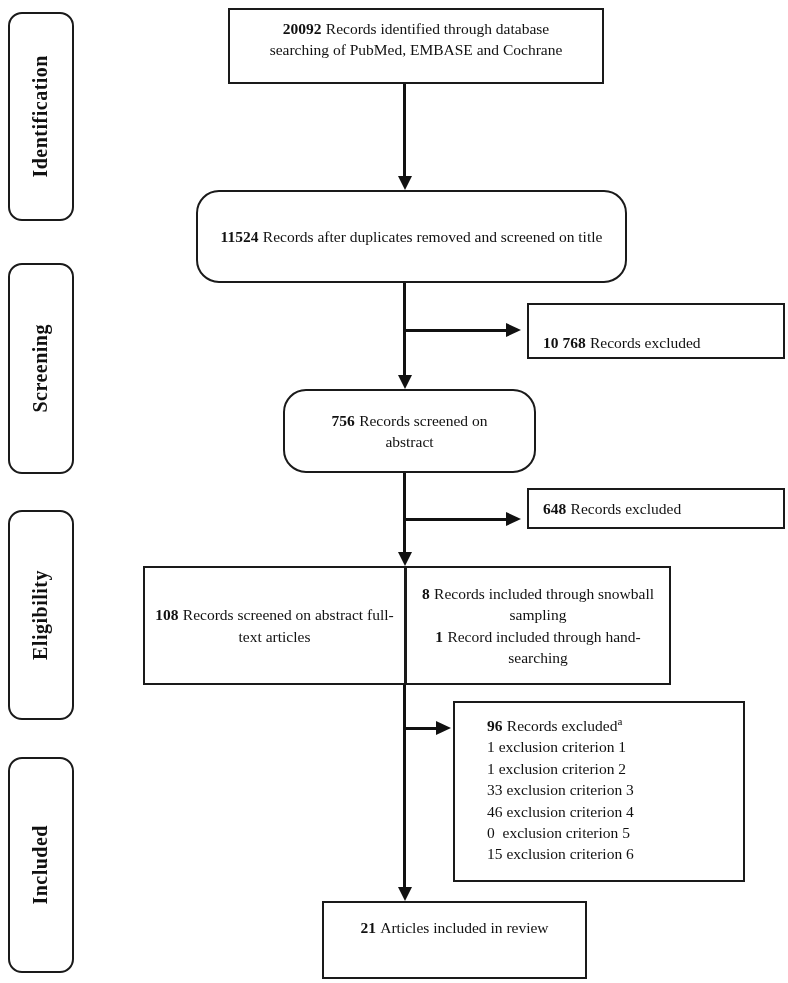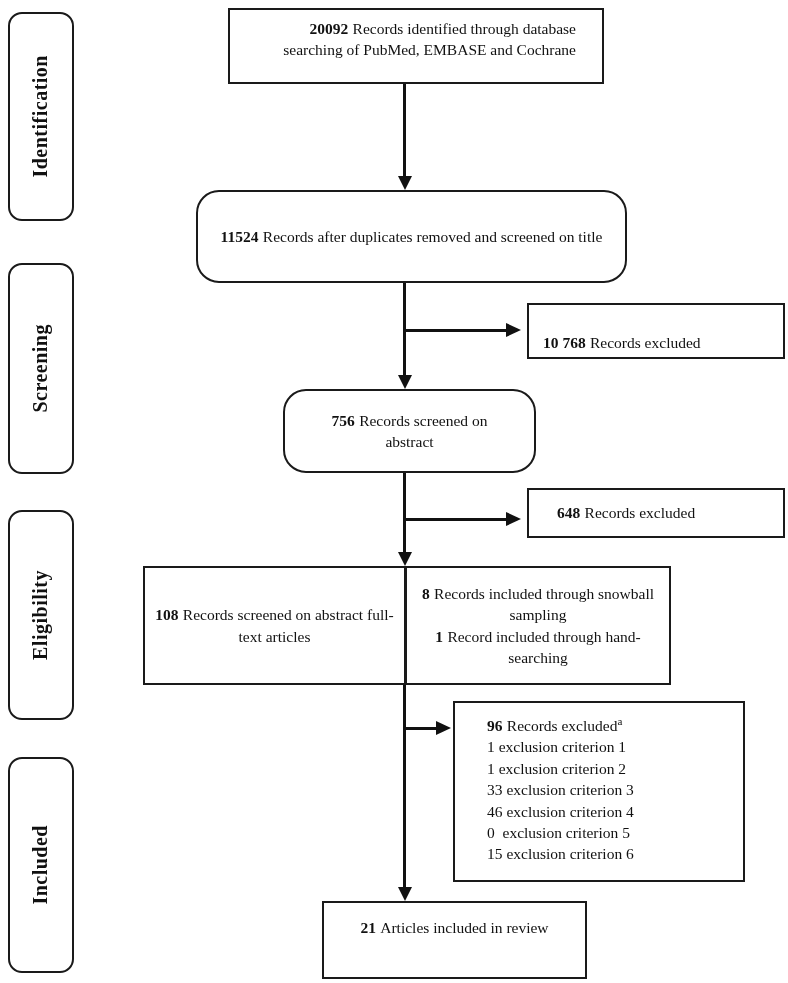--- a/index.html
+++ b/index.html
@@ -6,21 +6,21 @@
   #canvas{
     position:relative;width:788px;height:983px;background:#ffffff;
     font-family:"Liberation Serif","DejaVu Serif",serif;
     color:#111;font-size:15.5px;line-height:1.38;overflow:hidden;
   }
   .box{
     position:absolute;border:2px solid #1a1a1a;background:#fff;
     box-sizing:border-box;
   }
   .center{display:flex;align-items:center;justify-content:center;text-align:center;border-radius:23px;}
-  .topalign{display:flex;align-items:flex-start;justify-content:center;text-align:right;font-family:Liberation Serif, serif;}
+  .topalign{display:flex;align-items:flex-start;justify-content:center;text-align:center;font-family:Liberation Serif, serif;}
   .leftalign{display:flex;align-items:center;justify-content:flex-start;text-align:left;}
   .num{font-weight:bold;margin-right:0.28em;}
   .stage{
     position:absolute;left:8px;width:66px;border:2px solid #1a1a1a;border-radius:14px;
     box-sizing:border-box;background:#fff;display:flex;align-items:center;justify-content:center;
   }
   .stage span{
     writing-mode:vertical-rl;transform:rotate(180deg);
     font-weight:bold;font-size:20px;letter-spacing:0.5px;white-space:nowrap;
   }
@@ -91,21 +91,21 @@
     <div>
       <span class="num">756</span><span>Records screened on abstract</span>
     </div>
   </div>
 
   <div class="vline" style="left:403px;top:473px;height:80px;"></div>
   <div class="head-down" style="left:398px;top:552px;"></div>
   <div class="hline" style="left:403px;top:518px;width:104px;"></div>
   <div class="head-right" style="left:506px;top:512px;"></div>
 
-  <div class="box leftalign" style="left:527px;top:488px;width:258px;height:50px;padding:4px 28px;">
+  <div class="box leftalign" style="left:527px;top:488px;width:258px;height:41px;padding:4px 14px;">
     <div>
       <span class="num">648</span><span>Records excluded</span>
     </div>
   </div>
 
   <div class="box compound" style="left:143px;top:566px;width:528px;height:119px;">
     <div class="cell cell-left">
       <div>
         <span class="num">108</span><span>Records screened on abstract full-text articles</span>
       </div>

